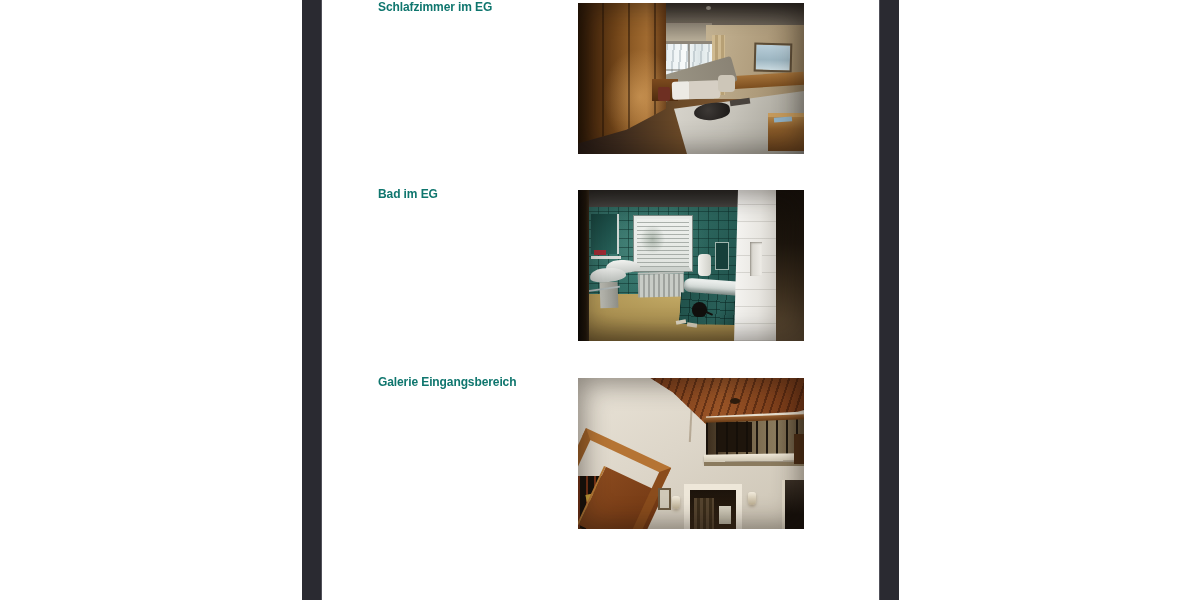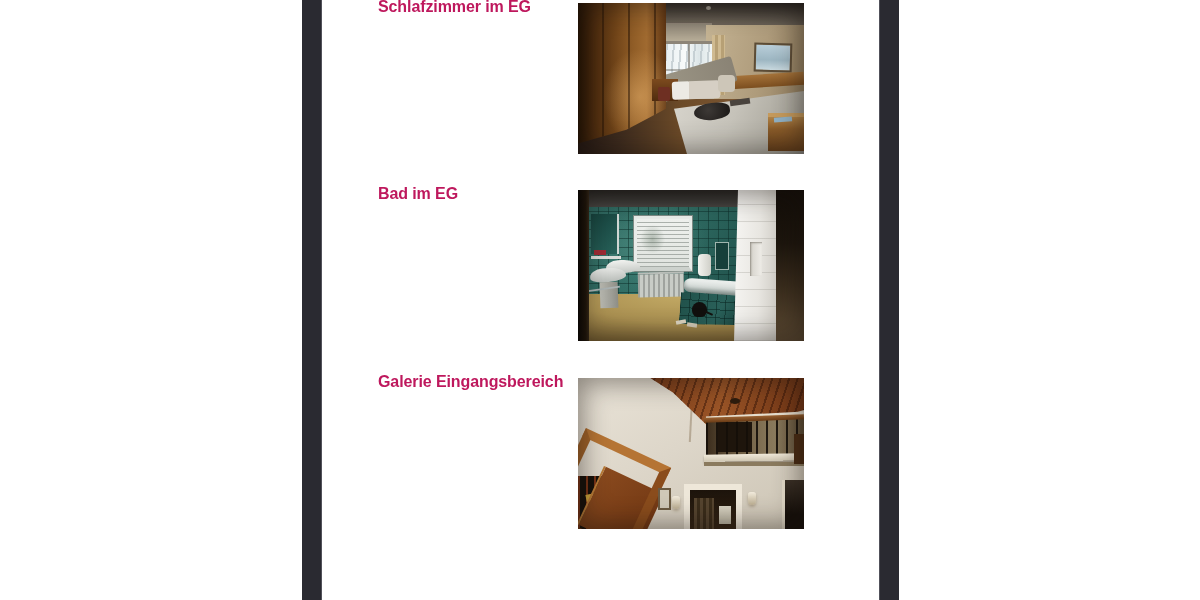--- a/index.html
+++ b/index.html
@@ -5,22 +5,22 @@
   html,body{margin:0;padding:0;background:#ffffff;}
   .screen{position:relative;width:1200px;height:600px;background:#ffffff;overflow:hidden;
           font-family:"Liberation Sans",sans-serif;}
   
   .backdrop{position:absolute;left:302px;top:0;width:597px;height:600px;background:#2a2a31;}
   
   .page{position:absolute;left:20px;top:0;width:557px;height:600px;background:#ffffff;
         box-shadow:0 0 0 1px #51515a;}
   .row{position:absolute;left:0;width:100%;height:160px;}
   .row.r0{top:0;} .row.r1{top:187px;} .row.r2{top:375px;}
-  .caption{position:absolute;left:56px;top:0;font-size:16px;line-height:14px;font-weight:bold;
-           color:#be185d;letter-spacing:-0.1px;white-space:nowrap;}
+  .caption{position:absolute;left:56px;top:0;font-size:12px;line-height:14px;font-weight:bold;
+           color:#0f766e;letter-spacing:-0.1px;white-space:nowrap;}
   .photo{position:absolute;left:256px;top:3px;width:226px;height:151px;overflow:hidden;}
   .photo > div{position:absolute;}
   .vignette{left:0;top:0;width:100%;height:100%;
             box-shadow:inset 0 0 26px 5px rgba(22,16,10,0.45);}
 
   
   .bedroom{background:#c7bca1;}
   .bd-ceiling{left:0;top:0;width:226px;height:36px;
     background:radial-gradient(130% 120% at 50% 115%, #8a8171 0%, #655d52 55%, #2c2824 100%);}
   .bd-lamp{width:5px;height:4px;border-radius:50%;background:#9c968b;}

